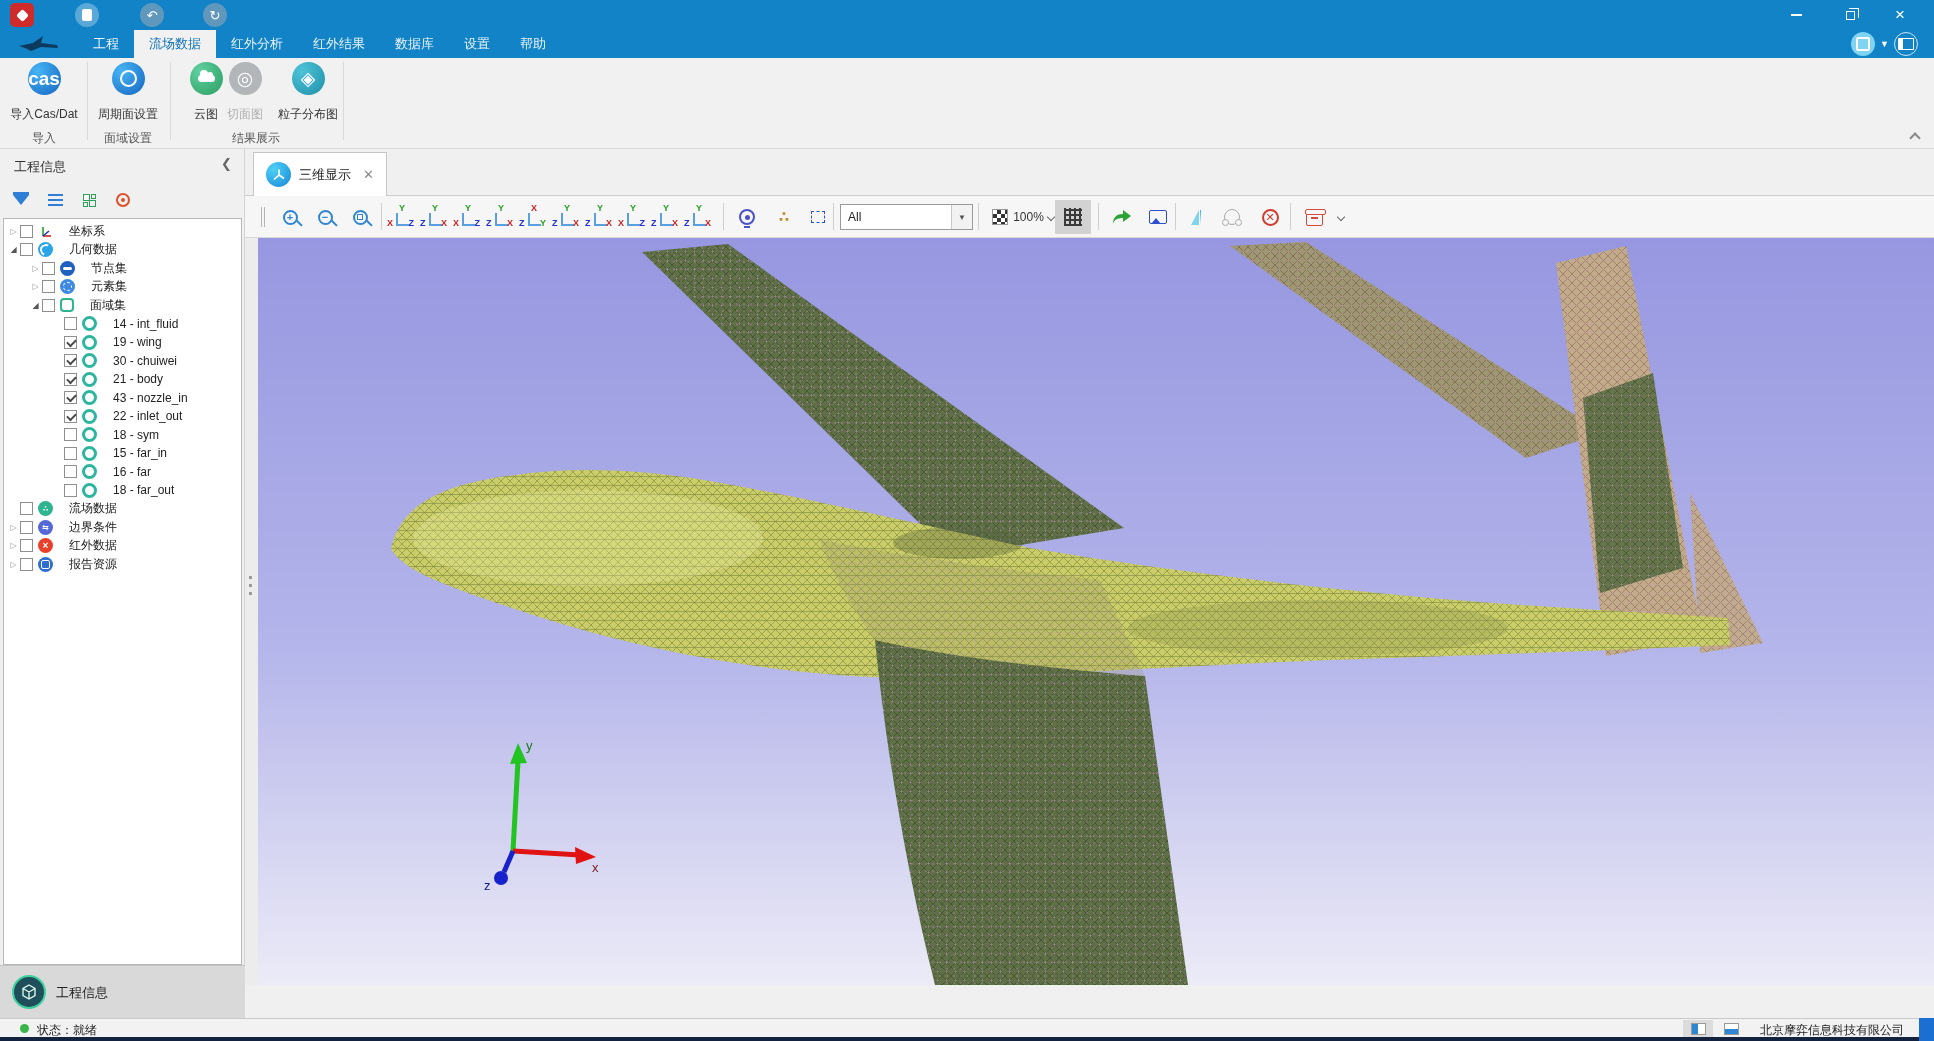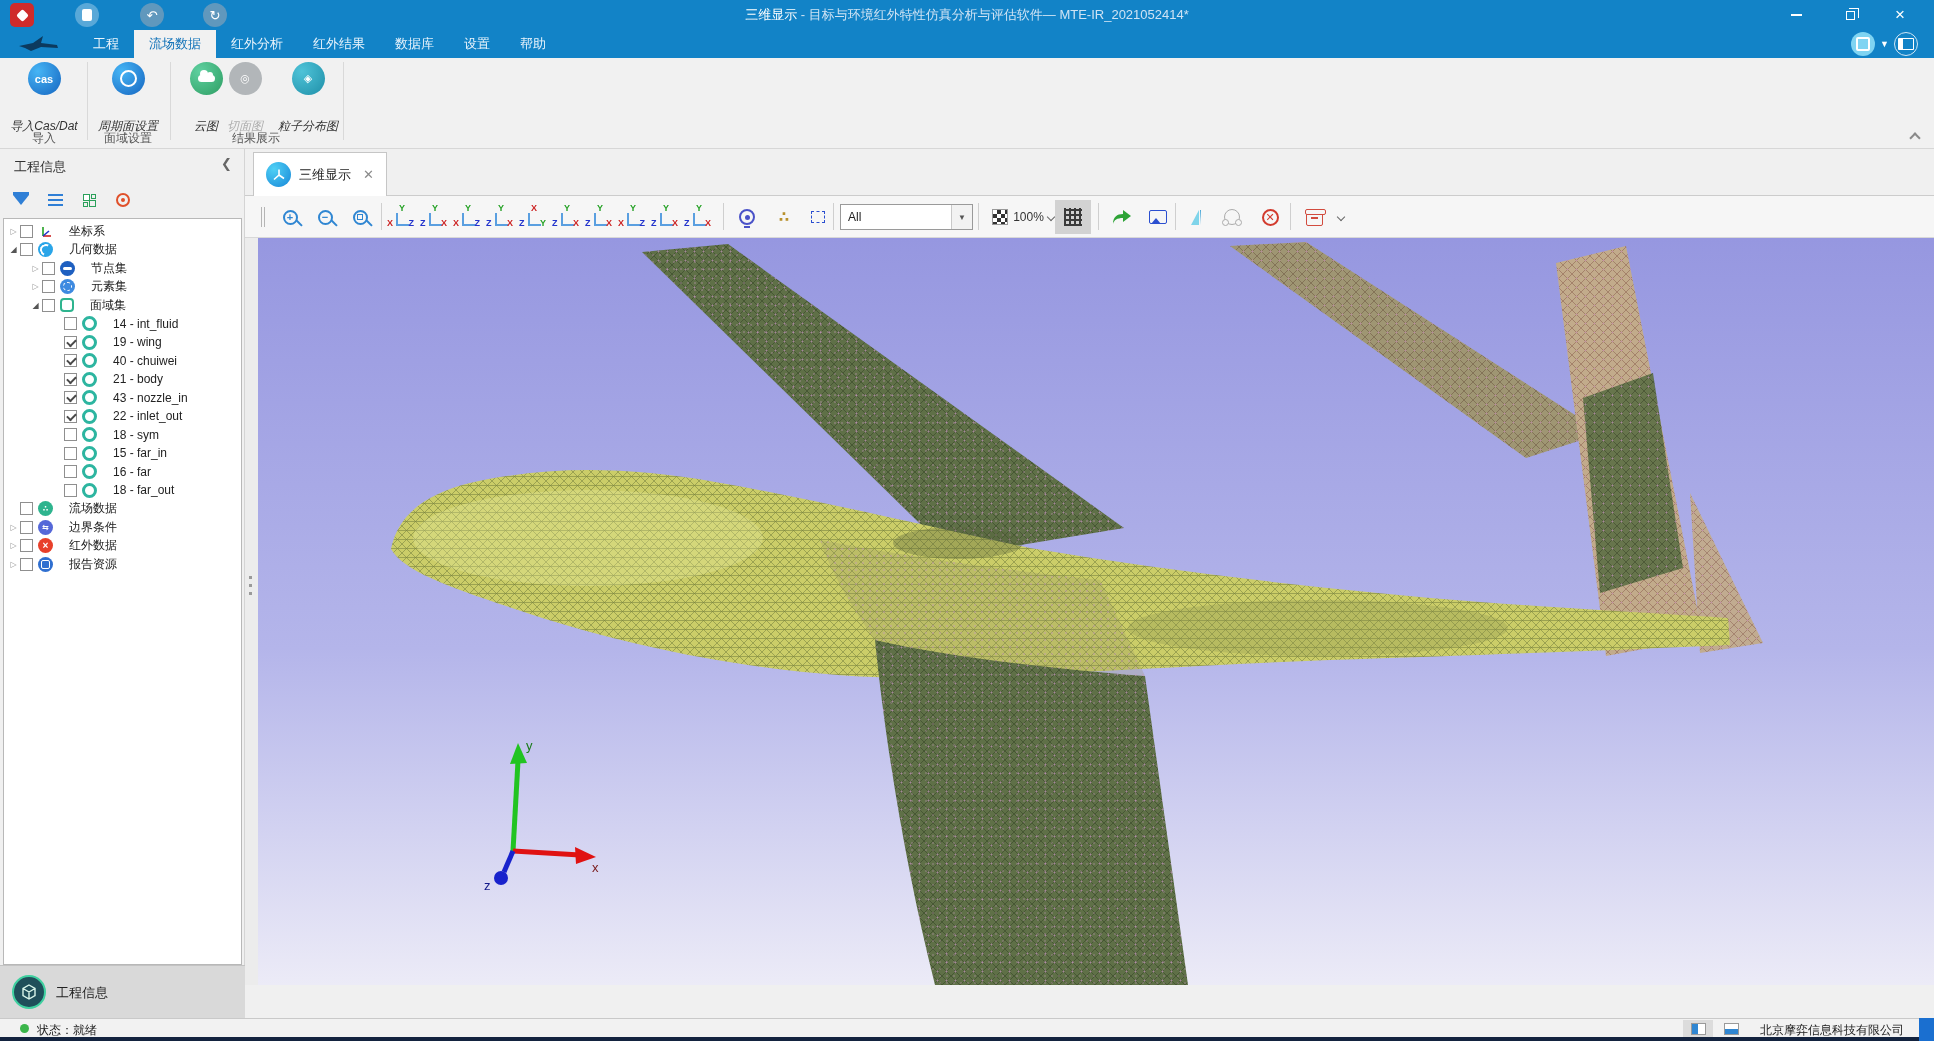--- a/index.html
+++ b/index.html
@@ -33,22 +33,22 @@
   .menu-item.active{background:#f1f1f1;color:#1172b8;}
   .mb-right{position:absolute;top:2px;height:24px;display:flex;align-items:center;color:#fff;}
   #mb-display{left:1851px;width:24px;height:24px;border-radius:50%;background:#7fd4f2;display:flex;align-items:center;justify-content:center;}
   #mb-display::after{content:"";width:10px;height:10px;border:2px solid #fff;border-radius:2px;}
   #mb-caret{left:1880px;font-size:9px;color:#fff;}
   #mb-book{left:1894px;width:24px;height:24px;border-radius:50%;border:1.6px solid #cfe6f5;display:flex;align-items:center;justify-content:center;}
   #mb-book::after{content:"";width:10px;height:10px;border:1.6px solid #fff;border-left:5px solid #fff;border-radius:1px;}
   
   #ribbon{position:absolute;left:0;top:58px;width:1934px;height:91px;background:#f1f1f1;border-bottom:1px solid #d7d7d7;}
   .rbtn{position:absolute;top:4px;text-align:center;}
-  .rbtn .ric{width:33px;height:33px;border-radius:50%;margin:0 auto;display:flex;align-items:center;justify-content:center;color:#fff;font-size:11px;}
-  .rbtn .rlabel{margin-top:23px;font-size:12px;color:#333;white-space:nowrap;font-style:italic;}
+  .rbtn .ric{width:33px;height:33px;border-radius:50%;margin:0 auto;display:flex;align-items:center;justify-content:center;color:#fff;font-size:19px;}
+  .rbtn .rlabel{margin-top:11px;font-size:12px;color:#333;white-space:nowrap;}
   .rbtn.disabled .rlabel{color:#aeaeae;}
   .ric-cas{background:radial-gradient(circle at 30% 28%,#46b5f5,#1565c0);font-size:11px;font-weight:bold;}
   .ric-clock{background:radial-gradient(circle at 30% 28%,#46b5f5,#1565c0);}
   .ric-clock::after{content:"";width:13px;height:13px;border:2px solid #fff;border-radius:50%;}
   .ric-cloud{background:radial-gradient(circle at 30% 28%,#5fd0a0,#2e9e63);position:relative;}
   .cloudglyph{position:relative;width:17px;height:7px;background:#fff;border-radius:6px;}
   .cloudglyph::before{content:"";position:absolute;left:2px;top:-5px;width:8px;height:8px;background:#fff;border-radius:50%;}
   .cloudglyph::after{content:"";position:absolute;right:2px;top:-3px;width:6px;height:6px;background:#fff;border-radius:50%;}
   .ric-slice{background:#b2b6b9;font-size:15px;}
   .ric-particle{background:radial-gradient(circle at 30% 28%,#4ec3d8,#1f8fa8);font-size:14px;}
@@ -159,21 +159,20 @@
 </head>
 <body>
 
 <div id="app">
 
   <div id="titlebar">
     <div class="qa qa-app"></div>
     <div class="qa qa-new"></div>
     <div class="qa qa-undo">↶</div>
     <div class="qa qa-redo">↻</div>
-    <div id="title-text"><span class="doc">三维显示</span><span> - 目标与环境红外特性仿真分析与评估软件— MTE-IR_2021052414*</span></div>
     <div class="winbtn" id="btn-min"></div>
     <div class="winbtn" id="btn-max">
         <span class="sq"></span>
       </div>
     <div class="winbtn" id="btn-close">×</div>
   </div>
 
   <div id="menubar">
     <div id="logo">
       <svg width="44" height="20" viewBox="0 0 44 20">
@@ -289,21 +288,21 @@
       <div class="trow" style="--d:2">
         <span class="exp"></span>
         <span class="cb on"></span>
         <span class="tico i-ring"></span>
         <span class="tlabel">19 - wing</span>
       </div>
       <div class="trow" style="--d:2">
         <span class="exp"></span>
         <span class="cb on"></span>
         <span class="tico i-ring"></span>
-        <span class="tlabel">40 - chuiwei</span>
+        <span class="tlabel">30 - chuiwei</span>
       </div>
       <div class="trow" style="--d:2">
         <span class="exp"></span>
         <span class="cb on"></span>
         <span class="tico i-ring"></span>
         <span class="tlabel">21 - body</span>
       </div>
       <div class="trow" style="--d:2">
         <span class="exp"></span>
         <span class="cb on"></span>

